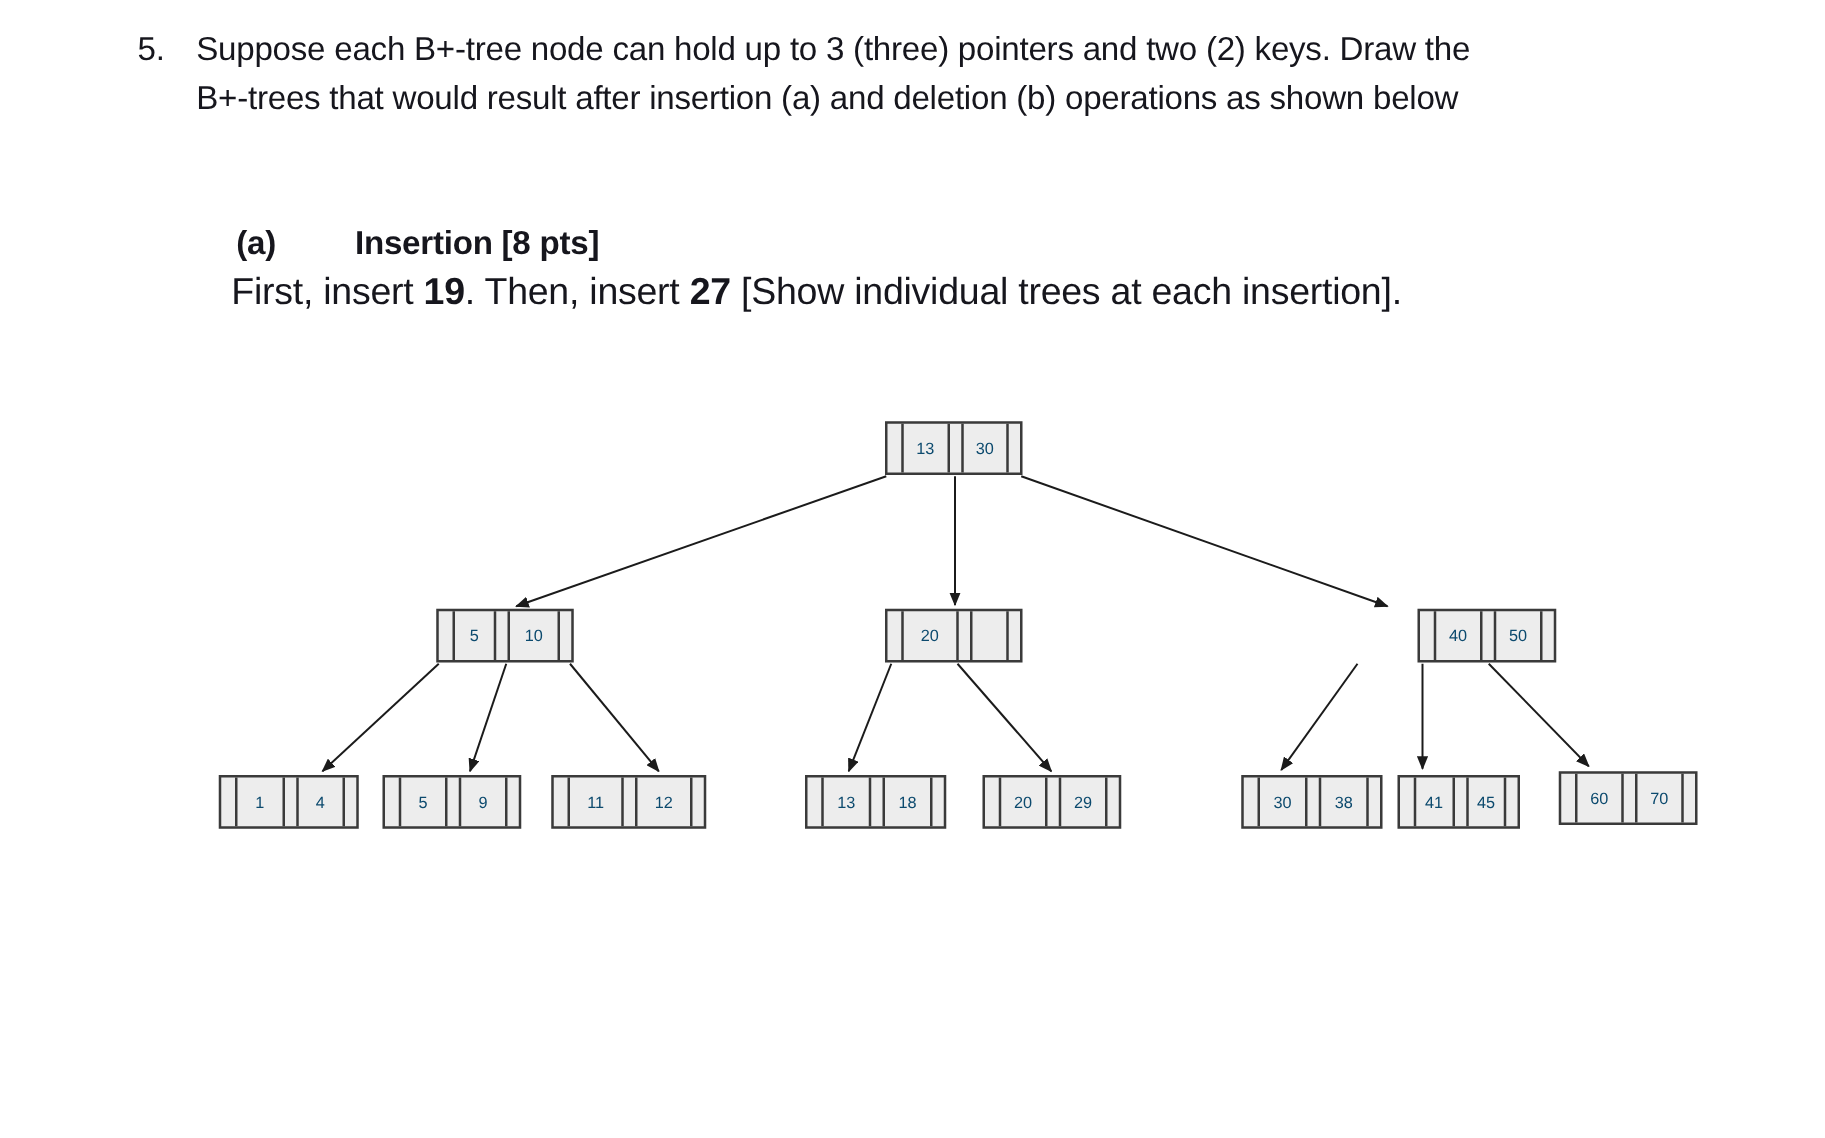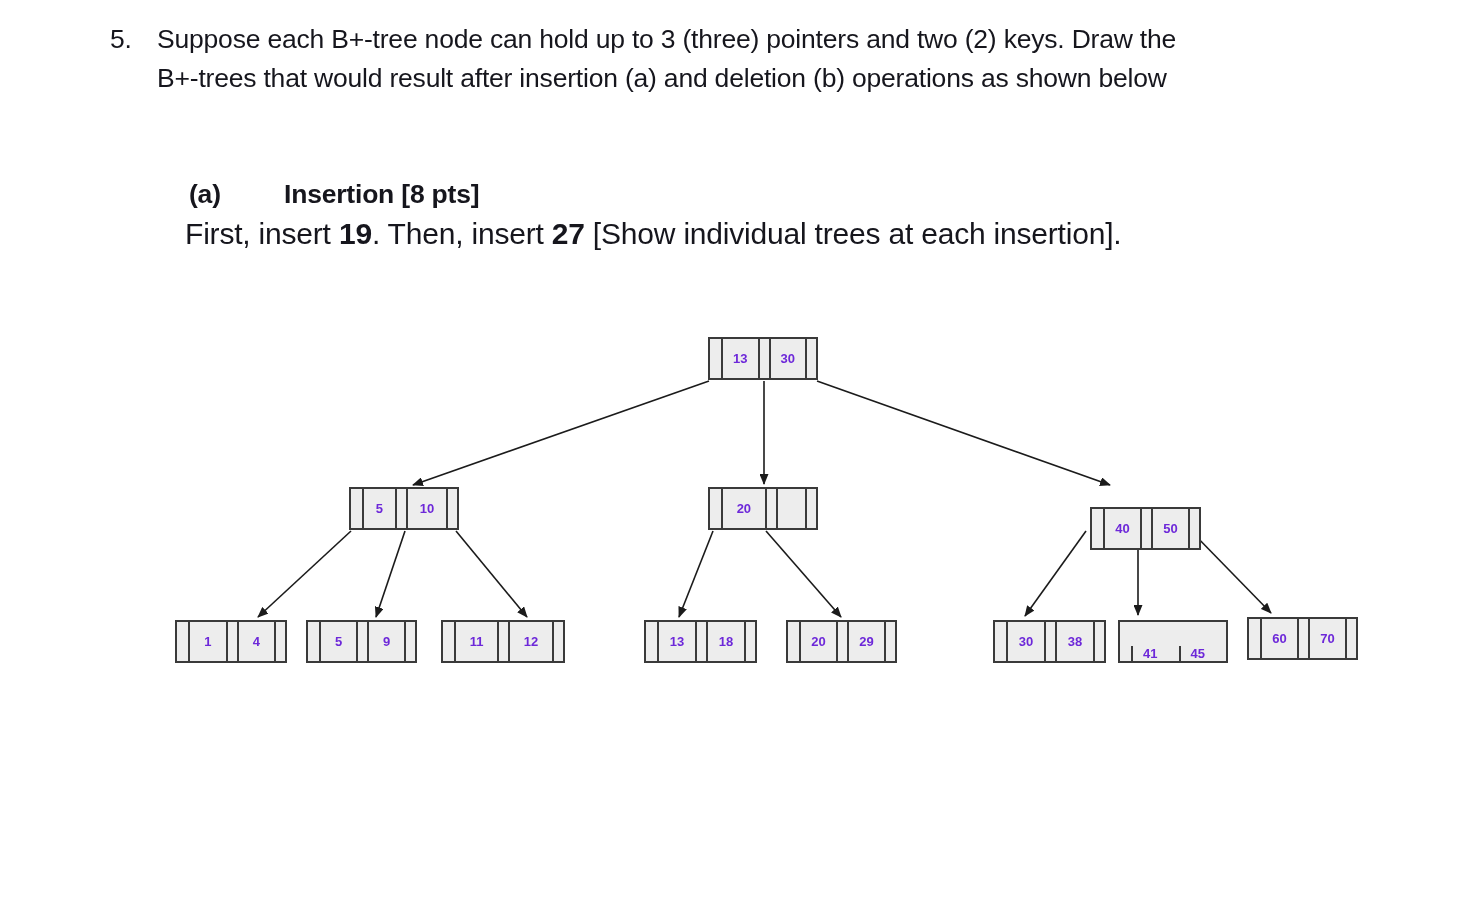--- a/index.html
+++ b/index.html
@@ -80,22 +80,22 @@
   }
   .tree-node .cell { box-sizing: border-box; }
   .tree-node .cell + .cell { border-left: 2px solid #3a3a3a; }
   .tree-node .ptr { width: 11px; flex: 0 0 auto; }
   .tree-node .key {
     flex: 1 1 auto;
     display: flex;
     align-items: center;
     justify-content: center;
     font-size: 13px;
-    font-weight: 700;
-    color: #6d28d9;
+    font-weight: 400;
+    color: #0c4a6e;
   }
 </style>
 </head>
 <body>
 
 <main>
 
   <span class="q-num">5.</span>
   <div class="q-lines" id="q-lines">
       <div>Suppose each B+-tree node can hold up to 3 (three) pointers and two (2) keys. Draw the</div>
@@ -141,21 +141,21 @@
         <div class="cell key">10</div>
         <div class="cell ptr"></div>
       </div>
       <div class="tree-node" style="left: 708px; top: 487px; width: 110px; height: 43px;">
         <div class="cell ptr"></div>
         <div class="cell key">20</div>
         <div class="cell ptr"></div>
         <div class="cell key"></div>
         <div class="cell ptr"></div>
       </div>
-      <div class="tree-node" style="left: 1090px; top: 487px; width: 111px; height: 43px; margin-top: 20px;">
+      <div class="tree-node" style="left: 1134px; top: 487px; width: 111px; height: 43px;">
         <div class="cell ptr"></div>
         <div class="cell key">40</div>
         <div class="cell ptr"></div>
         <div class="cell key">50</div>
         <div class="cell ptr"></div>
       </div>
       <div class="tree-node" style="left: 175px; top: 620px; width: 112px; height: 43px;">
         <div class="cell ptr"></div>
         <div class="cell key">1</div>
         <div class="cell ptr"></div>
@@ -190,21 +190,21 @@
         <div class="cell key">29</div>
         <div class="cell ptr"></div>
       </div>
       <div class="tree-node" style="left: 993px; top: 620px; width: 113px; height: 43px;">
         <div class="cell ptr"></div>
         <div class="cell key">30</div>
         <div class="cell ptr"></div>
         <div class="cell key">38</div>
         <div class="cell ptr"></div>
       </div>
-      <div class="tree-node" style="left: 1118px; top: 620px; width: 110px; height: 43px; align-items: flex-end;">
+      <div class="tree-node" style="left: 1118px; top: 620px; width: 98px; height: 43px;">
         <div class="cell ptr"></div>
         <div class="cell key">41</div>
         <div class="cell ptr"></div>
         <div class="cell key">45</div>
         <div class="cell ptr"></div>
       </div>
       <div class="tree-node" style="left: 1247px; top: 617px; width: 111px; height: 43px;">
         <div class="cell ptr"></div>
         <div class="cell key">60</div>
         <div class="cell ptr"></div>

